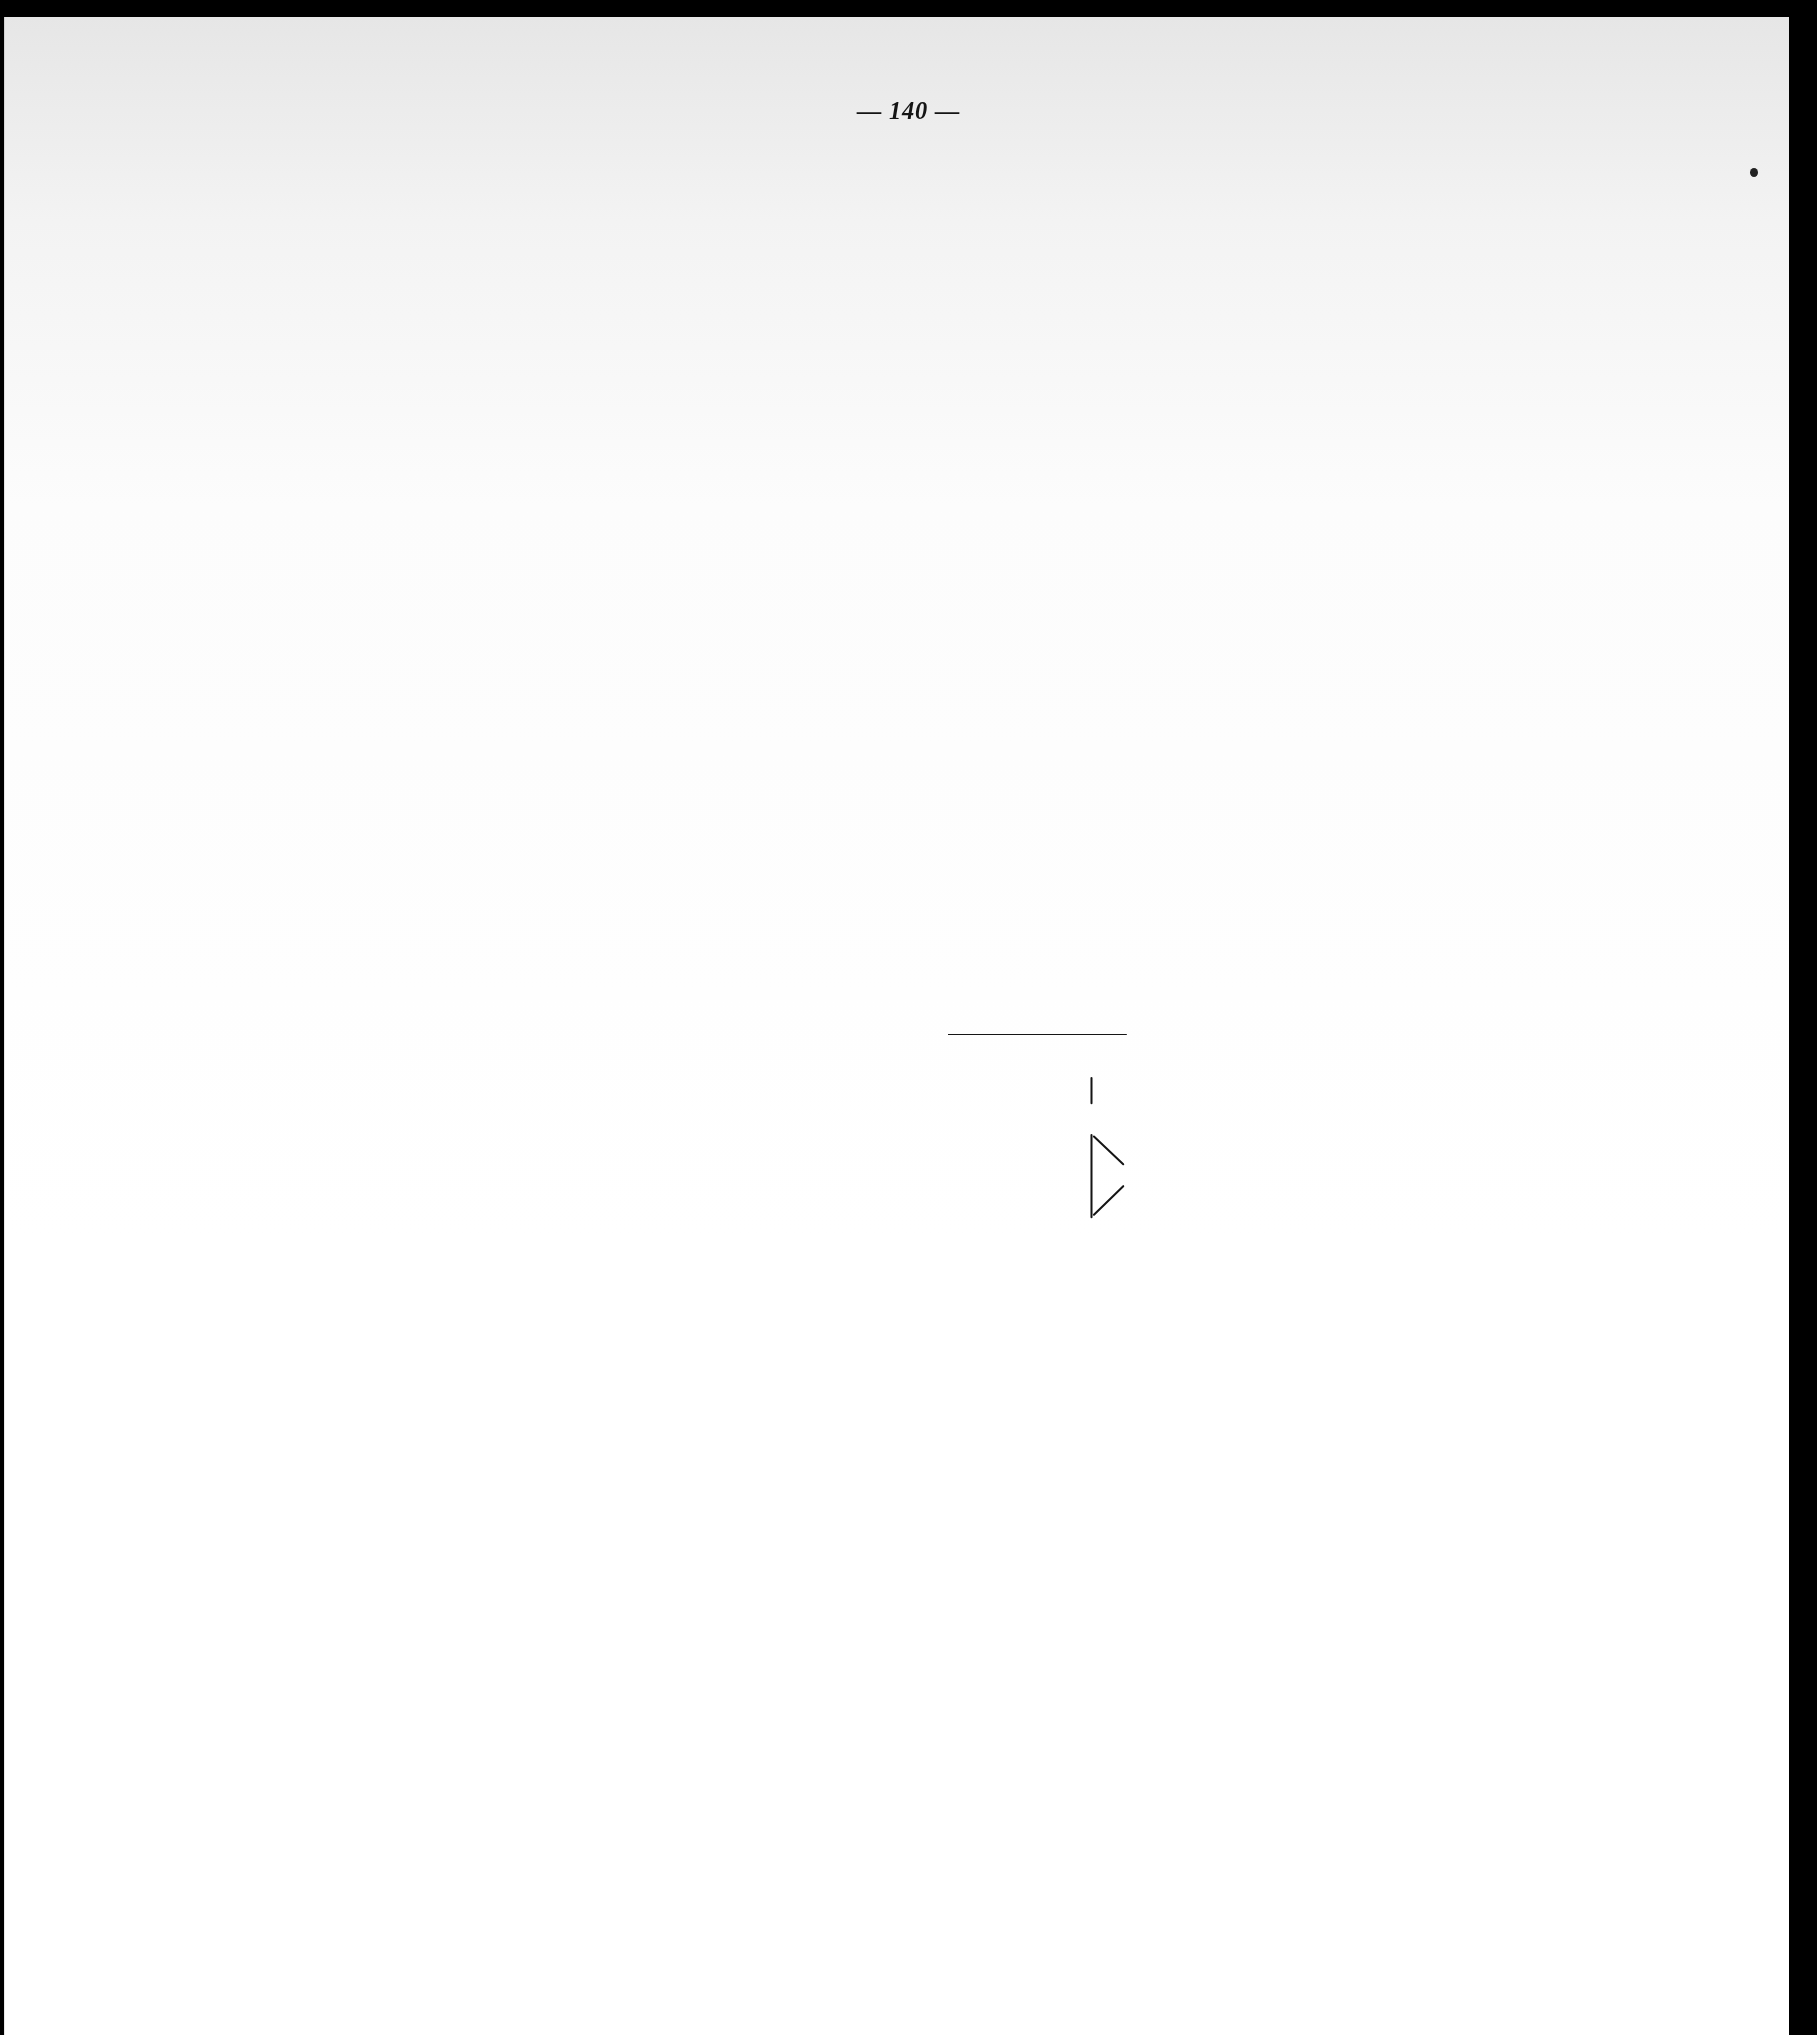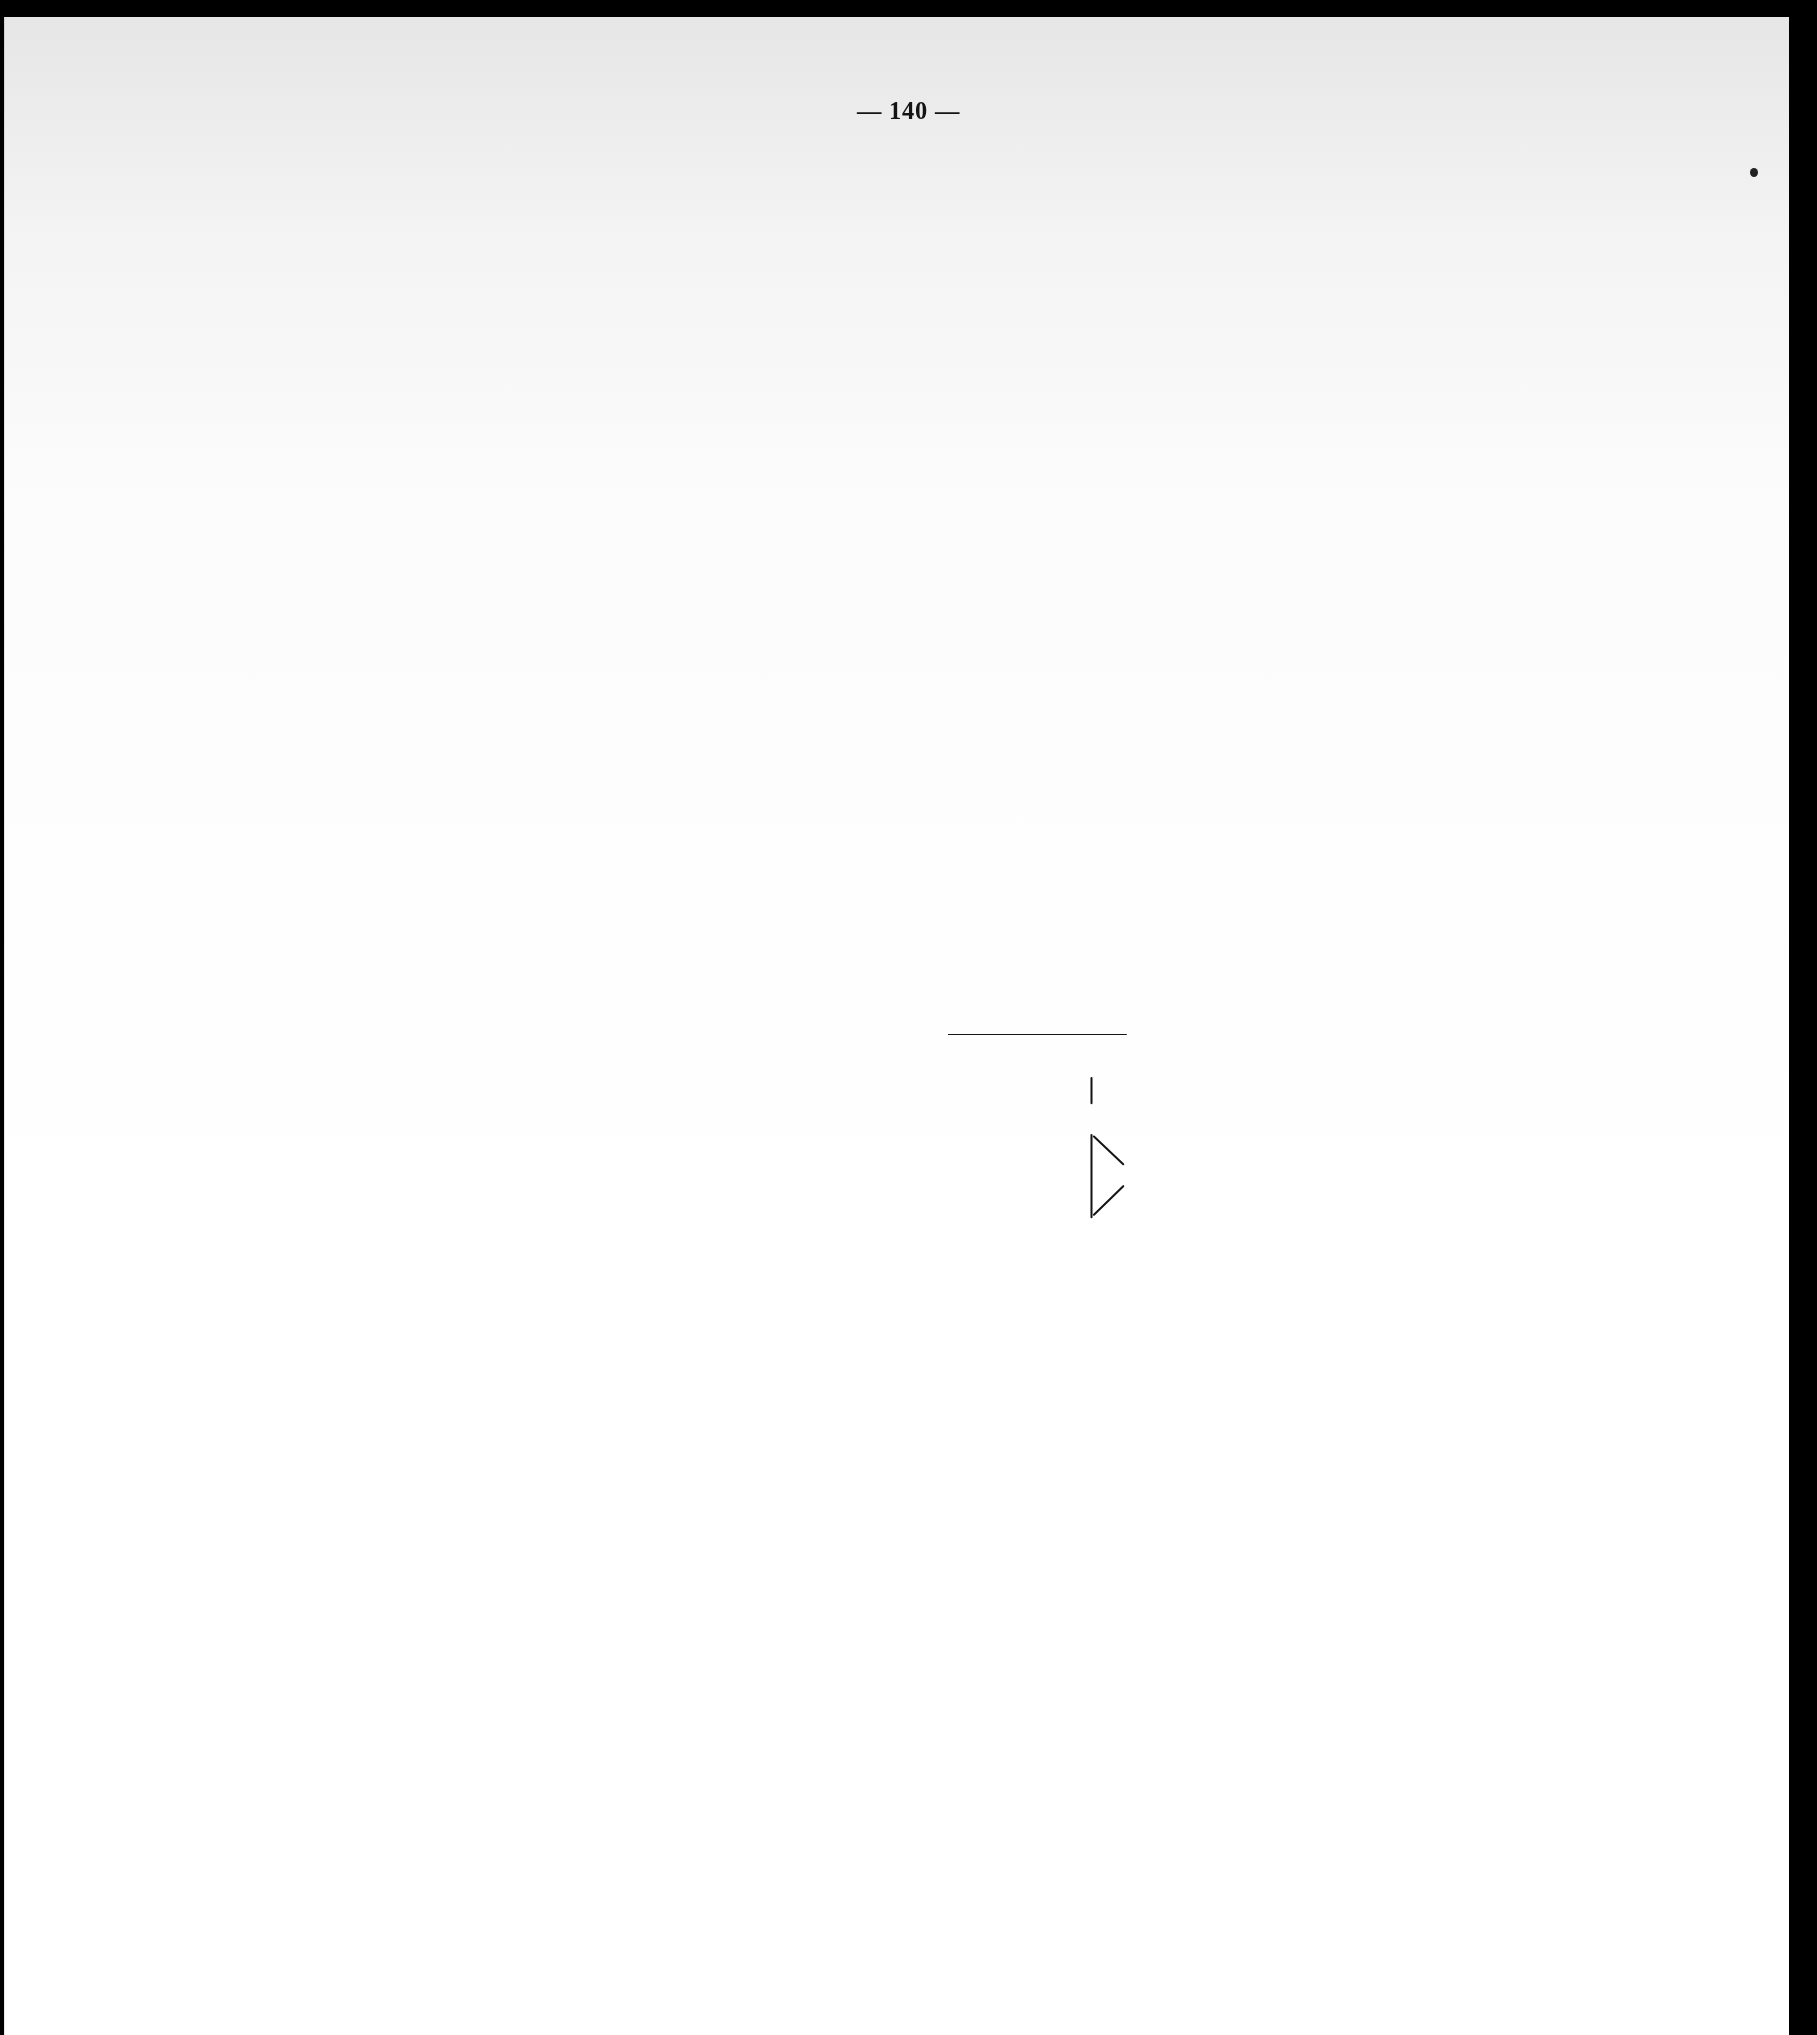--- a/index.html
+++ b/index.html
@@ -11,21 +11,21 @@
   }
   .page {
     position: absolute; left: 4.1px; top: 17px; width: 1785px; height: 2206px;
     background: linear-gradient(#e6e6e6 0px, #f3f3f3 204px, #fcfcfc 488px, #ffffff 1221px);
     clip-path: polygon(0 0, 100% 0, 100% 99.3%, 99% 100%, 0 100%);
     border-bottom-right-radius: 16.3px;
   }
   .scan-mark { position: absolute; background: #222; border-radius: 50%; }
   .page-number {
     position: absolute; left: 0; width: 1817px; top: 97px; text-align: center;
-    font-size: 24.4px; font-weight: bold; letter-spacing: 0.8px;
+    font-size: 24.4px; font-weight: bold; letter-spacing: 0.8px; font-style: italic;
   }
   .column { position: absolute; font-size: 25px; line-height: 28px; }
   .col-left { left: 247px; width: 678px; top: 166px; }
   .col-right { left: 956px; width: 697px; top: 166px; }
   
   .diagram { position: absolute; left: 948px; top: 1034px; width: 733px; height: 586px; }
   .diagram svg { position: absolute; left: 0; top: 0; }
 </style>
 </head>
 <body>

